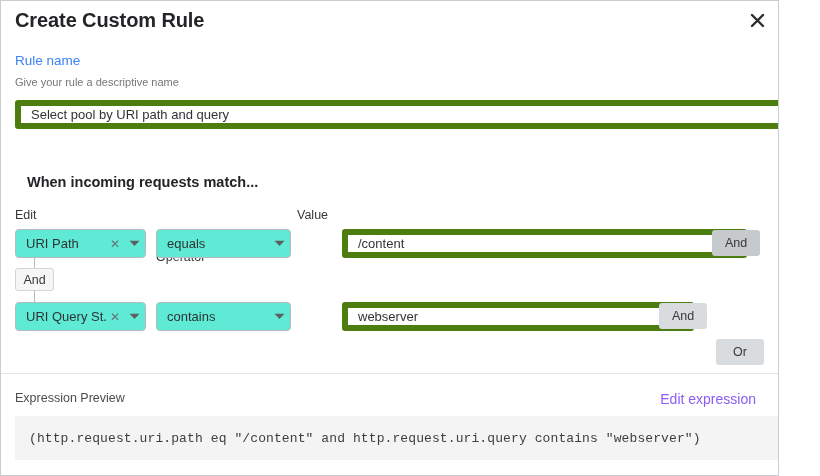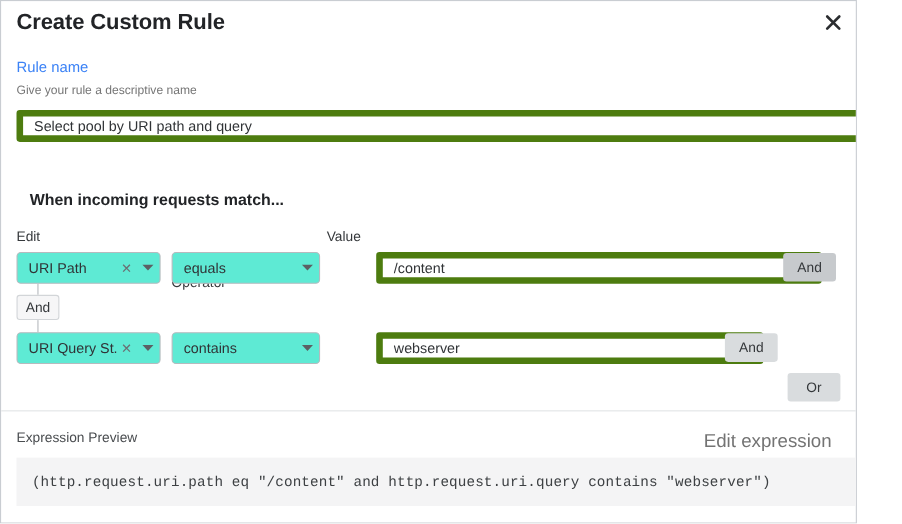--- a/index.html
+++ b/index.html
@@ -231,22 +231,22 @@
     position: absolute;
     left: 14px;
     top: 390px;
     font-size: 12.5px;
     color: #4a4d50;
   }
   .edit-expr-link {
     position: absolute;
     right: 22px;
     top: 390px;
-    font-size: 17px;
-    color: #737373;
+    font-size: 14px;
+    color: #8b5cf6;
     cursor: pointer;
     text-decoration: none;
   }
   .expr-box {
     position: absolute;
     left: 14px;
     top: 415px;
     width: 784px;
     height: 44px;
     box-sizing: border-box;

